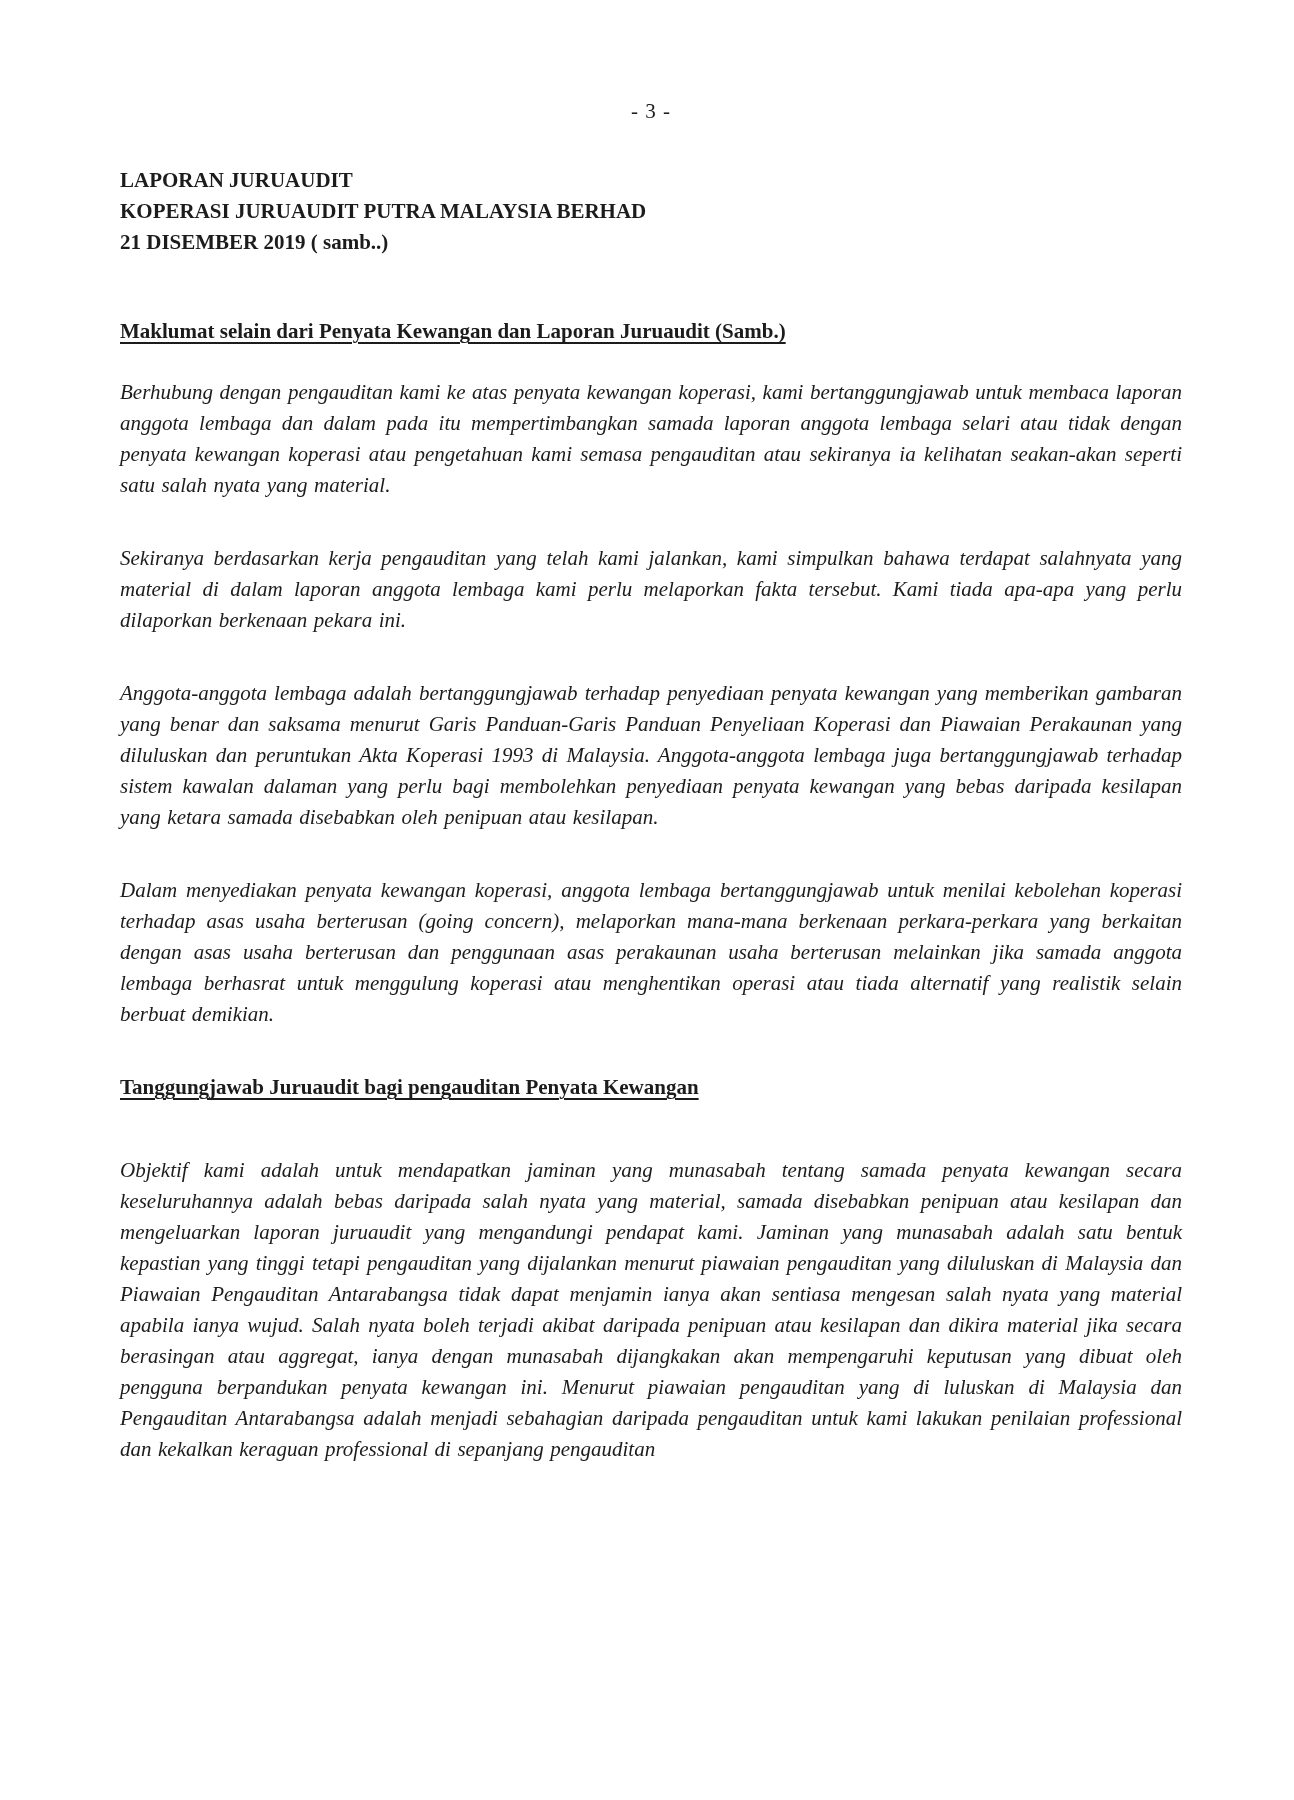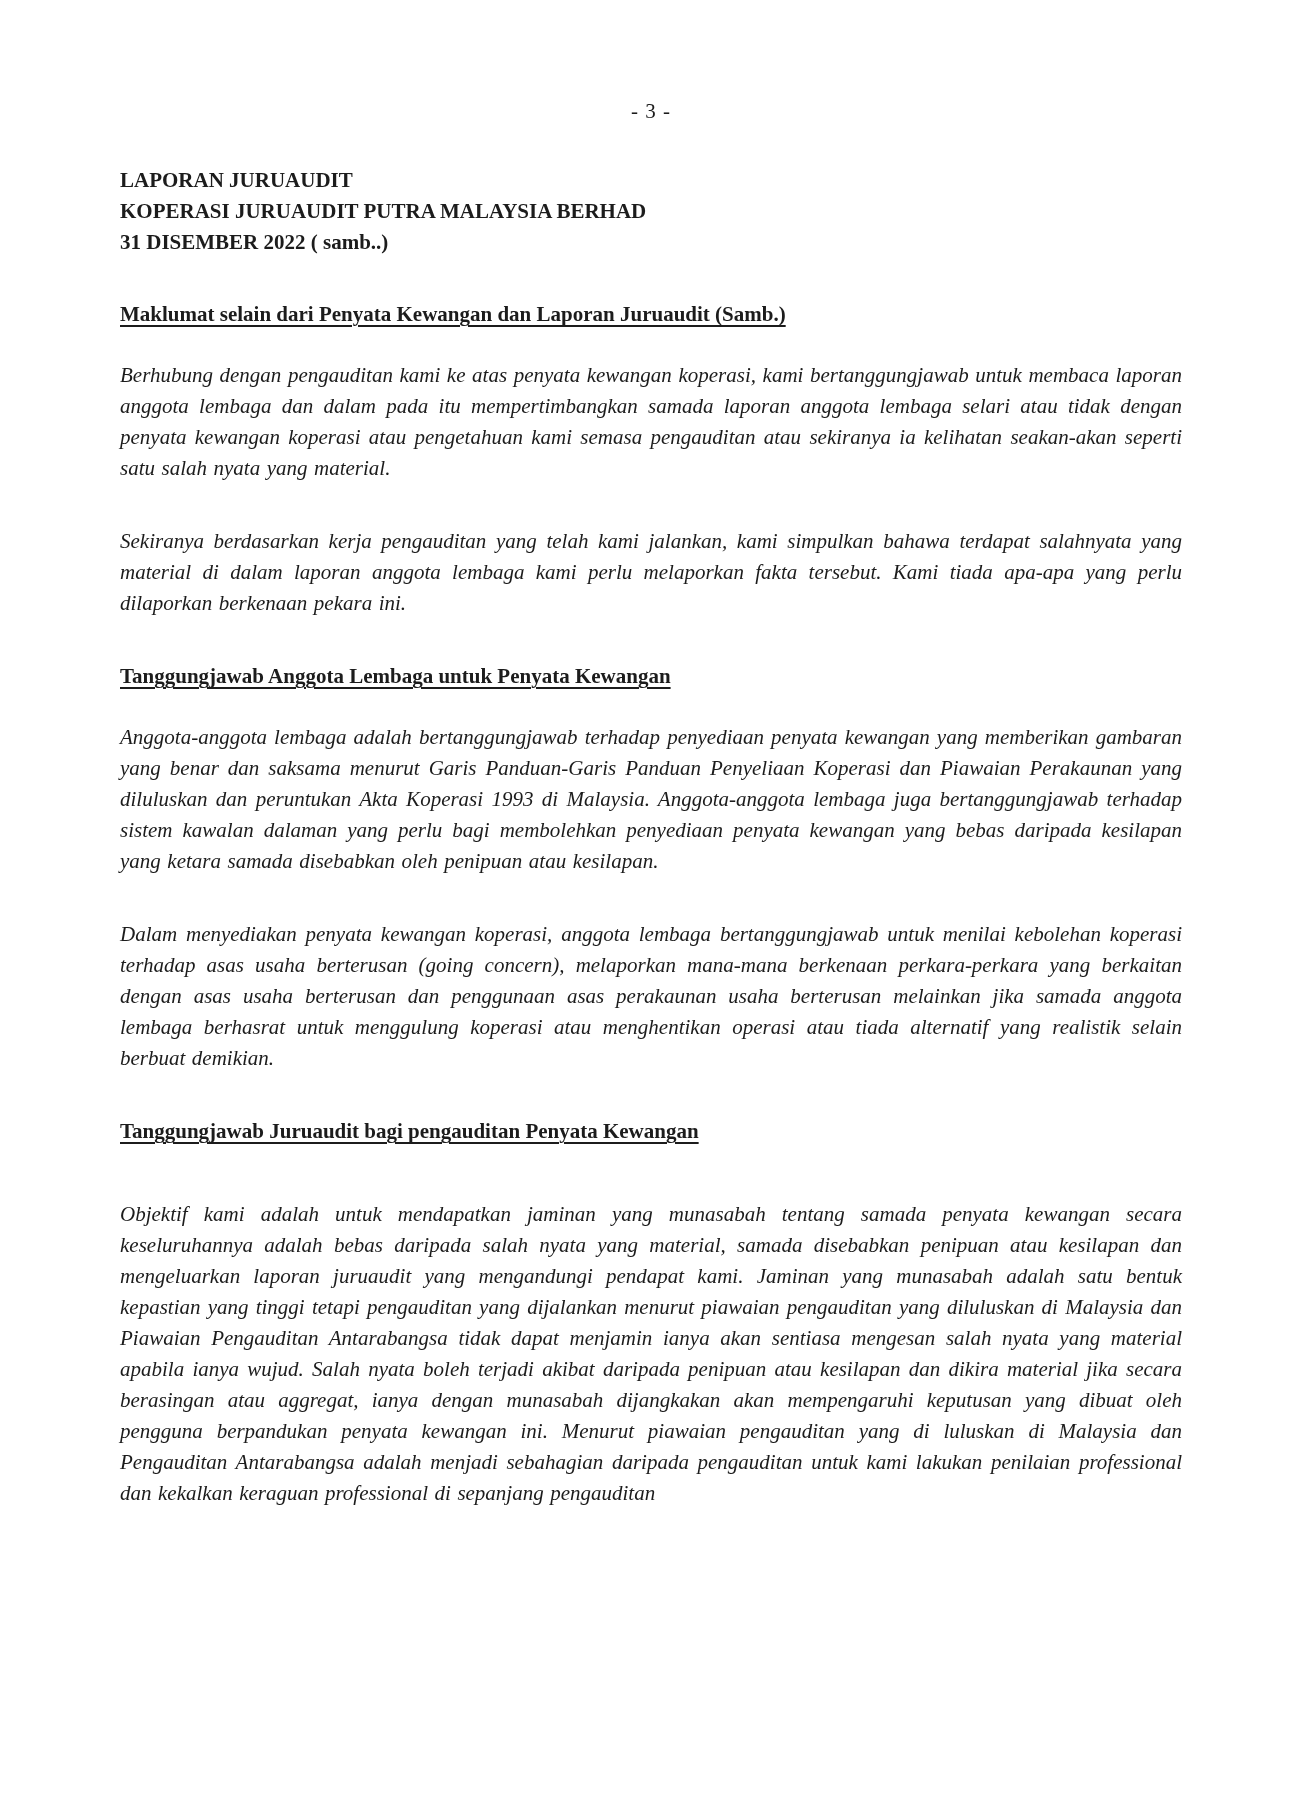--- a/index.html
+++ b/index.html
@@ -20,21 +20,21 @@
     line-height: 31px;
     color: #1c1c1c;
     overflow: hidden;
   }
   .page-number {
     text-align: center;
     margin: 0 0 38px 0;
     letter-spacing: 1px;
   }
   .doc-title {
-    margin: 0 0 41px 0;
+    margin: 0 0 58px 0;
   }
   .doc-title .title-line {
     font-weight: 700;
   }
   .section-heading {
     font-weight: 700;
     text-decoration: underline;
     text-decoration-thickness: 2px;
     text-underline-offset: 4px;
     margin: 0 0 30px 0;
@@ -55,31 +55,30 @@
 </head>
 <body>
 
 <div class="page">
 
   <div class="page-number">- 3 -</div>
 
   <div class="doc-title">
     <div class="title-line">LAPORAN JURUAUDIT</div>
     <div class="title-line">KOPERASI JURUAUDIT PUTRA MALAYSIA BERHAD</div>
-    <div class="title-line">31 DISEMBER 2022 ( samb..)</div>
+    <div class="title-line">21 DISEMBER 2019 ( samb..)</div>
   </div>
 
   <div class="section">
     <div class="section-heading">Maklumat selain dari Penyata Kewangan dan Laporan Juruaudit (Samb.)</div>
     <p class="para">Berhubung dengan pengauditan kami ke atas penyata kewangan koperasi, kami bertanggungjawab untuk membaca laporan anggota lembaga dan dalam pada itu mempertimbangkan samada laporan anggota lembaga selari atau tidak dengan penyata kewangan koperasi atau pengetahuan kami semasa pengauditan atau sekiranya ia kelihatan seakan-akan seperti satu salah nyata yang material.</p>
     <p class="para">Sekiranya berdasarkan kerja pengauditan yang telah kami jalankan, kami simpulkan bahawa terdapat salahnyata yang material di dalam laporan anggota lembaga kami perlu melaporkan fakta tersebut. Kami tiada apa-apa yang perlu dilaporkan berkenaan pekara ini.</p>
   </div>
 
   <div class="section">
-    <div class="section-heading">Tanggungjawab Anggota Lembaga untuk Penyata Kewangan</div>
     <p class="para">Anggota-anggota lembaga adalah bertanggungjawab terhadap penyediaan penyata kewangan yang memberikan gambaran yang benar dan saksama menurut Garis Panduan-Garis Panduan Penyeliaan Koperasi dan Piawaian Perakaunan yang diluluskan dan peruntukan Akta Koperasi 1993 di Malaysia. Anggota-anggota lembaga juga bertanggungjawab terhadap sistem kawalan dalaman yang perlu bagi membolehkan penyediaan penyata kewangan yang bebas daripada kesilapan yang ketara samada disebabkan oleh penipuan atau kesilapan.</p>
     <p class="para">Dalam menyediakan penyata kewangan koperasi, anggota lembaga bertanggungjawab untuk menilai kebolehan koperasi terhadap asas usaha berterusan (going concern), melaporkan mana-mana berkenaan perkara-perkara yang berkaitan dengan asas usaha berterusan dan penggunaan asas perakaunan usaha berterusan melainkan jika samada anggota lembaga berhasrat untuk menggulung koperasi atau menghentikan operasi atau tiada alternatif yang realistik selain berbuat demikian.</p>
   </div>
 
   <div class="section">
     <div class="section-heading">Tanggungjawab Juruaudit bagi pengauditan Penyata Kewangan</div>
     <p class="para extra-top">Objektif kami adalah untuk mendapatkan jaminan yang munasabah tentang samada penyata kewangan secara keseluruhannya adalah bebas daripada salah nyata yang material, samada disebabkan penipuan atau kesilapan dan mengeluarkan laporan juruaudit yang mengandungi pendapat kami. Jaminan yang munasabah adalah satu bentuk kepastian yang tinggi tetapi pengauditan yang dijalankan menurut piawaian pengauditan yang diluluskan di Malaysia dan Piawaian Pengauditan Antarabangsa tidak dapat menjamin ianya akan sentiasa mengesan salah nyata yang material apabila ianya wujud. Salah nyata boleh terjadi akibat daripada penipuan atau kesilapan dan dikira material jika secara berasingan atau aggregat, ianya dengan munasabah dijangkakan akan mempengaruhi keputusan yang dibuat oleh pengguna berpandukan penyata kewangan ini. Menurut piawaian pengauditan yang di luluskan di Malaysia dan Pengauditan Antarabangsa adalah menjadi sebahagian daripada pengauditan untuk kami lakukan penilaian professional dan kekalkan keraguan professional di sepanjang pengauditan</p>
   </div>
 
 </div>

